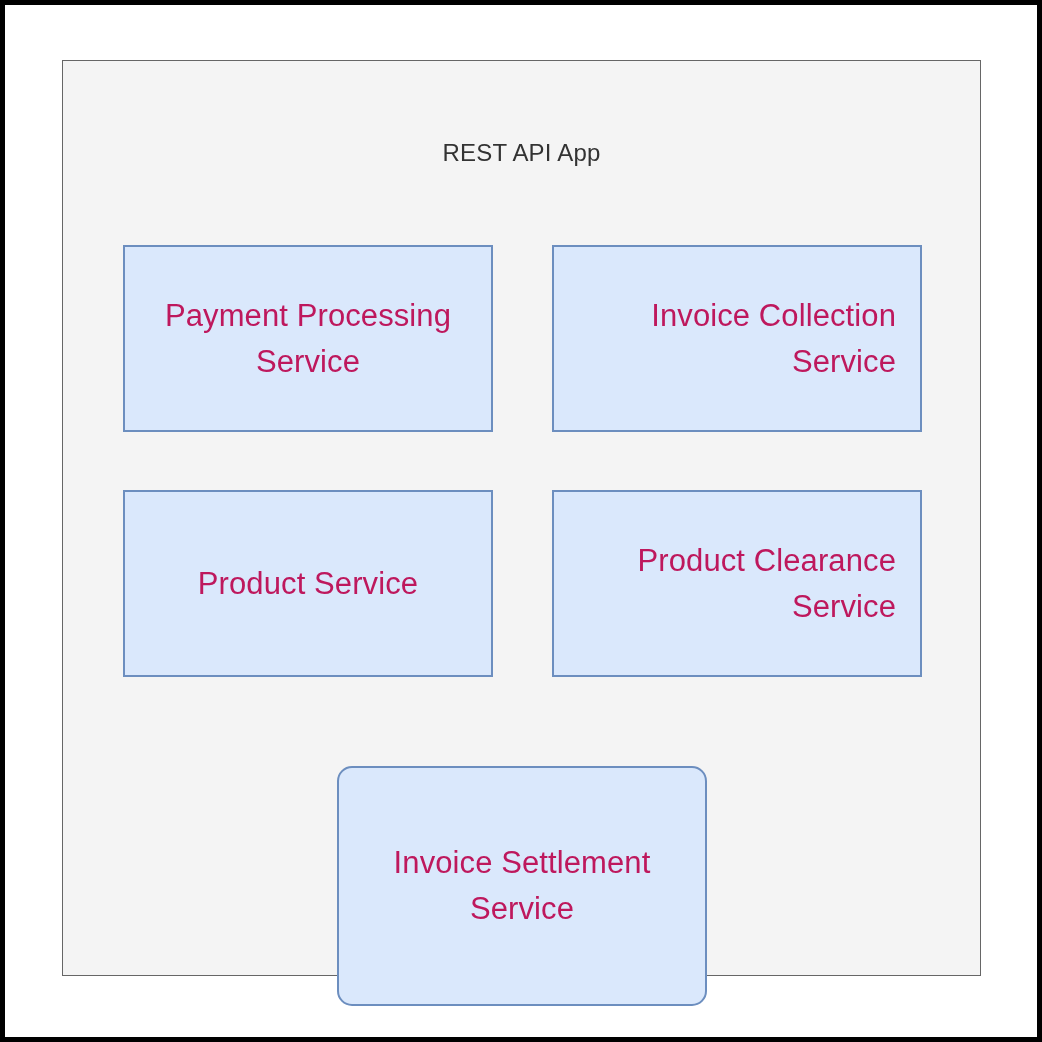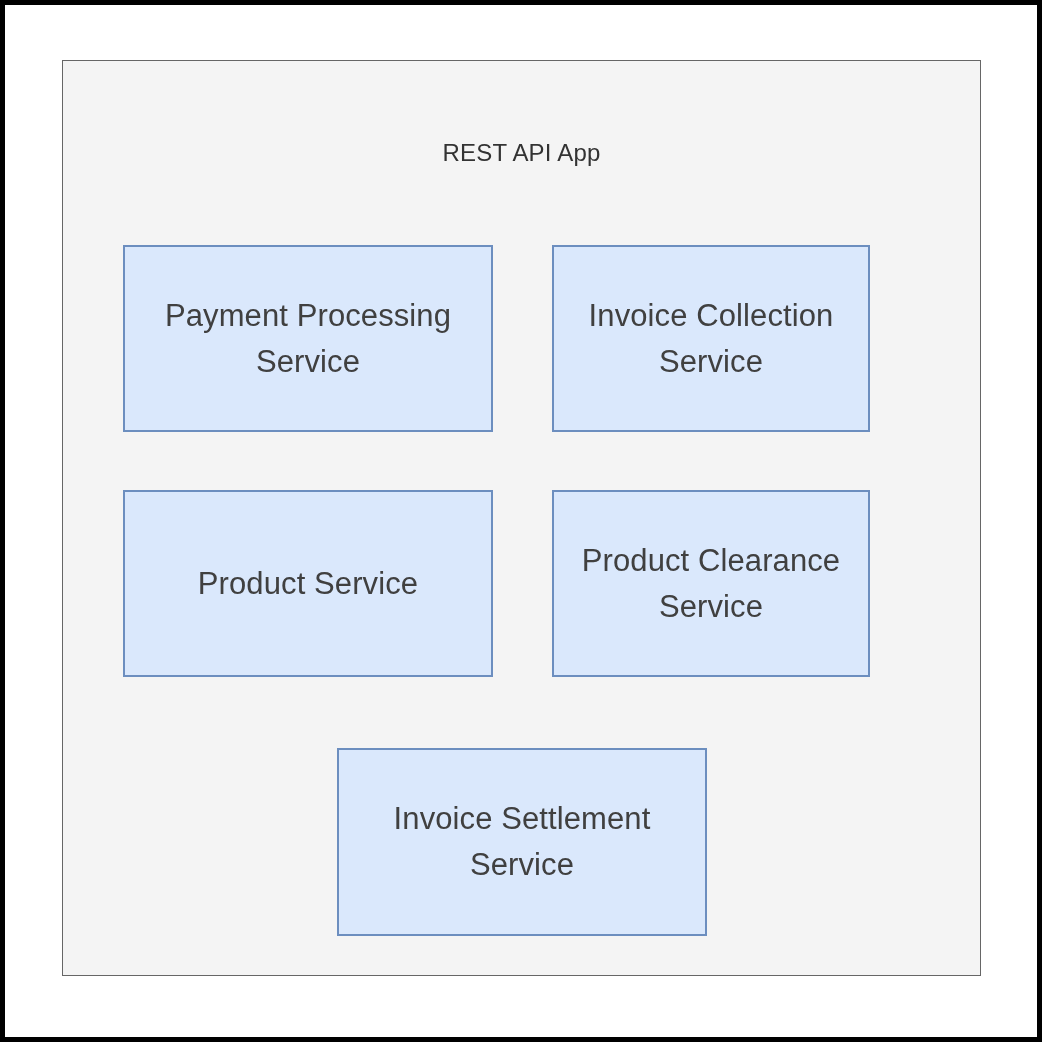--- a/index.html
+++ b/index.html
@@ -56,33 +56,33 @@
     border: 2px solid #6c8ebf;
     display: flex;
     align-items: center;
     justify-content: center;
     text-align: center;
   }
 
   .service-label {
     font-size: 31px;
     line-height: 46px;
-    color: #404040;
+    color: #be185d;
     padding: 0 24px;
     letter-spacing: 0.1px;
   }
 
   
   .col-left   { left: 60px;  width: 370px; }
-  .col-right  { left: 489px; width: 318px; }
+  .col-right  { left: 489px; width: 370px; text-align: right; }
   .col-center { left: 274px; width: 370px; }
 
   .row-1 { top: 184px; height: 187px; }
   .row-2 { top: 429px; height: 187px; }
-  .row-3 { top: 687px; height: 188px; }
+  .row-3 { top: 705px; height: 240px; border-radius: 15px; }
 </style>
 </head>
 <body>
 
 <div id="diagram-frame">
 
   <div id="app-container">
 
     <div id="app-title">REST API App</div>
 

